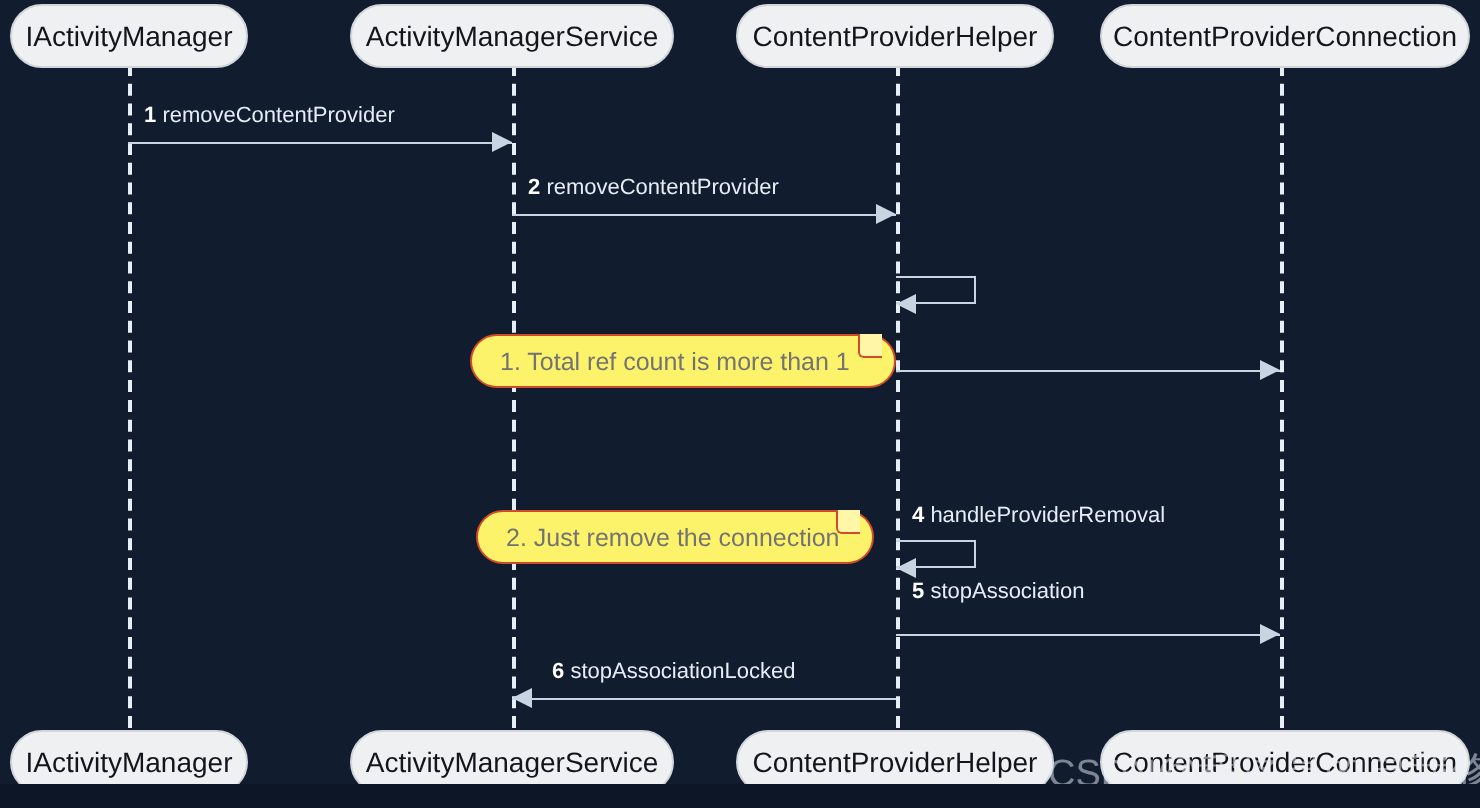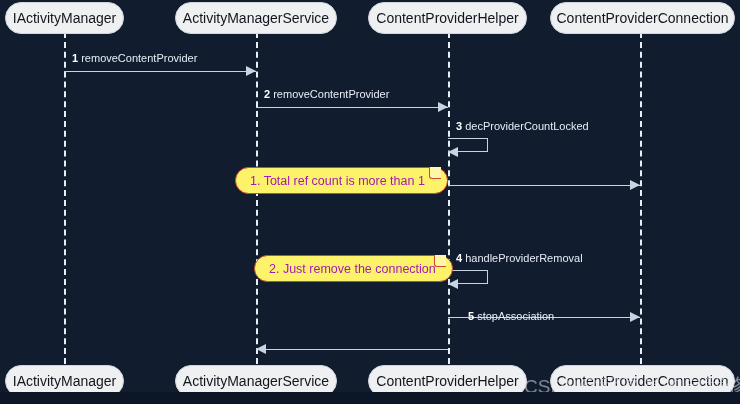--- a/index.html
+++ b/index.html
@@ -79,21 +79,21 @@
     border-left: none;
     z-index: 3;
   }
   
   .note {
     position: absolute;
     box-sizing: border-box;
     background: #fdf36b;
     border: 1.5px solid #d14b2a;
     border-radius: 14px;
-    color: #a21caf;
+    color: #737373;
     font-size: 12.5px;
     line-height: 26px;
     padding: 0 14px;
     white-space: nowrap;
     z-index: 7;
   }
   .note-fold {
     position: absolute;
     top: -1px;
     right: 6px;
@@ -140,54 +140,54 @@
   <div class="msg" style="left:64px; top:71px; width:192px;"></div>
   <div class="arrowhead right" style="left:246px; top:66px;"></div>
 
   <div class="msg-label" style="left:264px; top:88px;text-align:center;">
     <span class="num">2</span>
     <span>removeContentProvider</span>
   </div>
   <div class="msg" style="left:256px; top:107px; width:192px;"></div>
   <div class="arrowhead right" style="left:438px; top:102px;"></div>
 
-  <div class="msg-label" style="left:456px; top:120px;">
-    <span class="num">3</span>
-    <span>decProviderCountLocked</span>
-  </div>
   <div class="selfcall" style="left:448px; top:138px; width:40px; height:14px;"></div>
   <div class="arrowhead left" style="left:448px; top:147px;"></div>
 
   <div class="note" style="left:235px; top:167px; width:213px; height:27px;">
     <span>1. Total ref count is more than 1</span>
     <span class="note-fold"></span>
   </div>
 
   <div class="msg" style="left:448px; top:185px; width:192px;"></div>
   <div class="arrowhead right" style="left:630px; top:180px;"></div>
 
-  <div class="note" style="left:254px; top:255px; width:199px; height:27px;">
+  <div class="note" style="left:238px; top:255px; width:199px; height:27px;">
     <span>2. Just remove the connection</span>
     <span class="note-fold"></span>
   </div>
 
   <div class="msg-label" style="left:456px; top:252px;">
     <span class="num">4</span>
     <span>handleProviderRemoval</span>
   </div>
   <div class="selfcall" style="left:448px; top:270px; width:40px; height:14px;"></div>
   <div class="arrowhead left" style="left:448px; top:279px;"></div>
 
-  <div class="msg-label" style="left:456px; top:310px;margin-left:12px;">
+  <div class="msg-label" style="left:456px; top:290px;">
     <span class="num">5</span>
     <span>stopAssociation</span>
   </div>
   <div class="msg" style="left:448px; top:317px; width:192px;"></div>
   <div class="arrowhead right" style="left:630px; top:312px;"></div>
 
+  <div class="msg-label" style="left:276px; top:330px;">
+    <span class="num">6</span>
+    <span>stopAssociationLocked</span>
+  </div>
   <div class="msg" style="left:256px; top:349px; width:192px;"></div>
   <div class="arrowhead left" style="left:256px; top:344px;"></div>
 
   <div class="participant" style="left:5px; top:365px; width:119px;">IActivityManager</div>
   <div class="participant" style="left:175px; top:365px; width:162px;">ActivityManagerService</div>
   <div class="participant" style="left:368px; top:365px; width:159px;">ContentProviderHelper</div>
   <div class="participant" style="left:550px; top:365px; width:185px;">ContentProviderConnection</div>
 
   <div class="watermark" style="left:524px; top:372px;">
     <span>CSDN</span><span class="cn">@程序员的自我修养</span>

